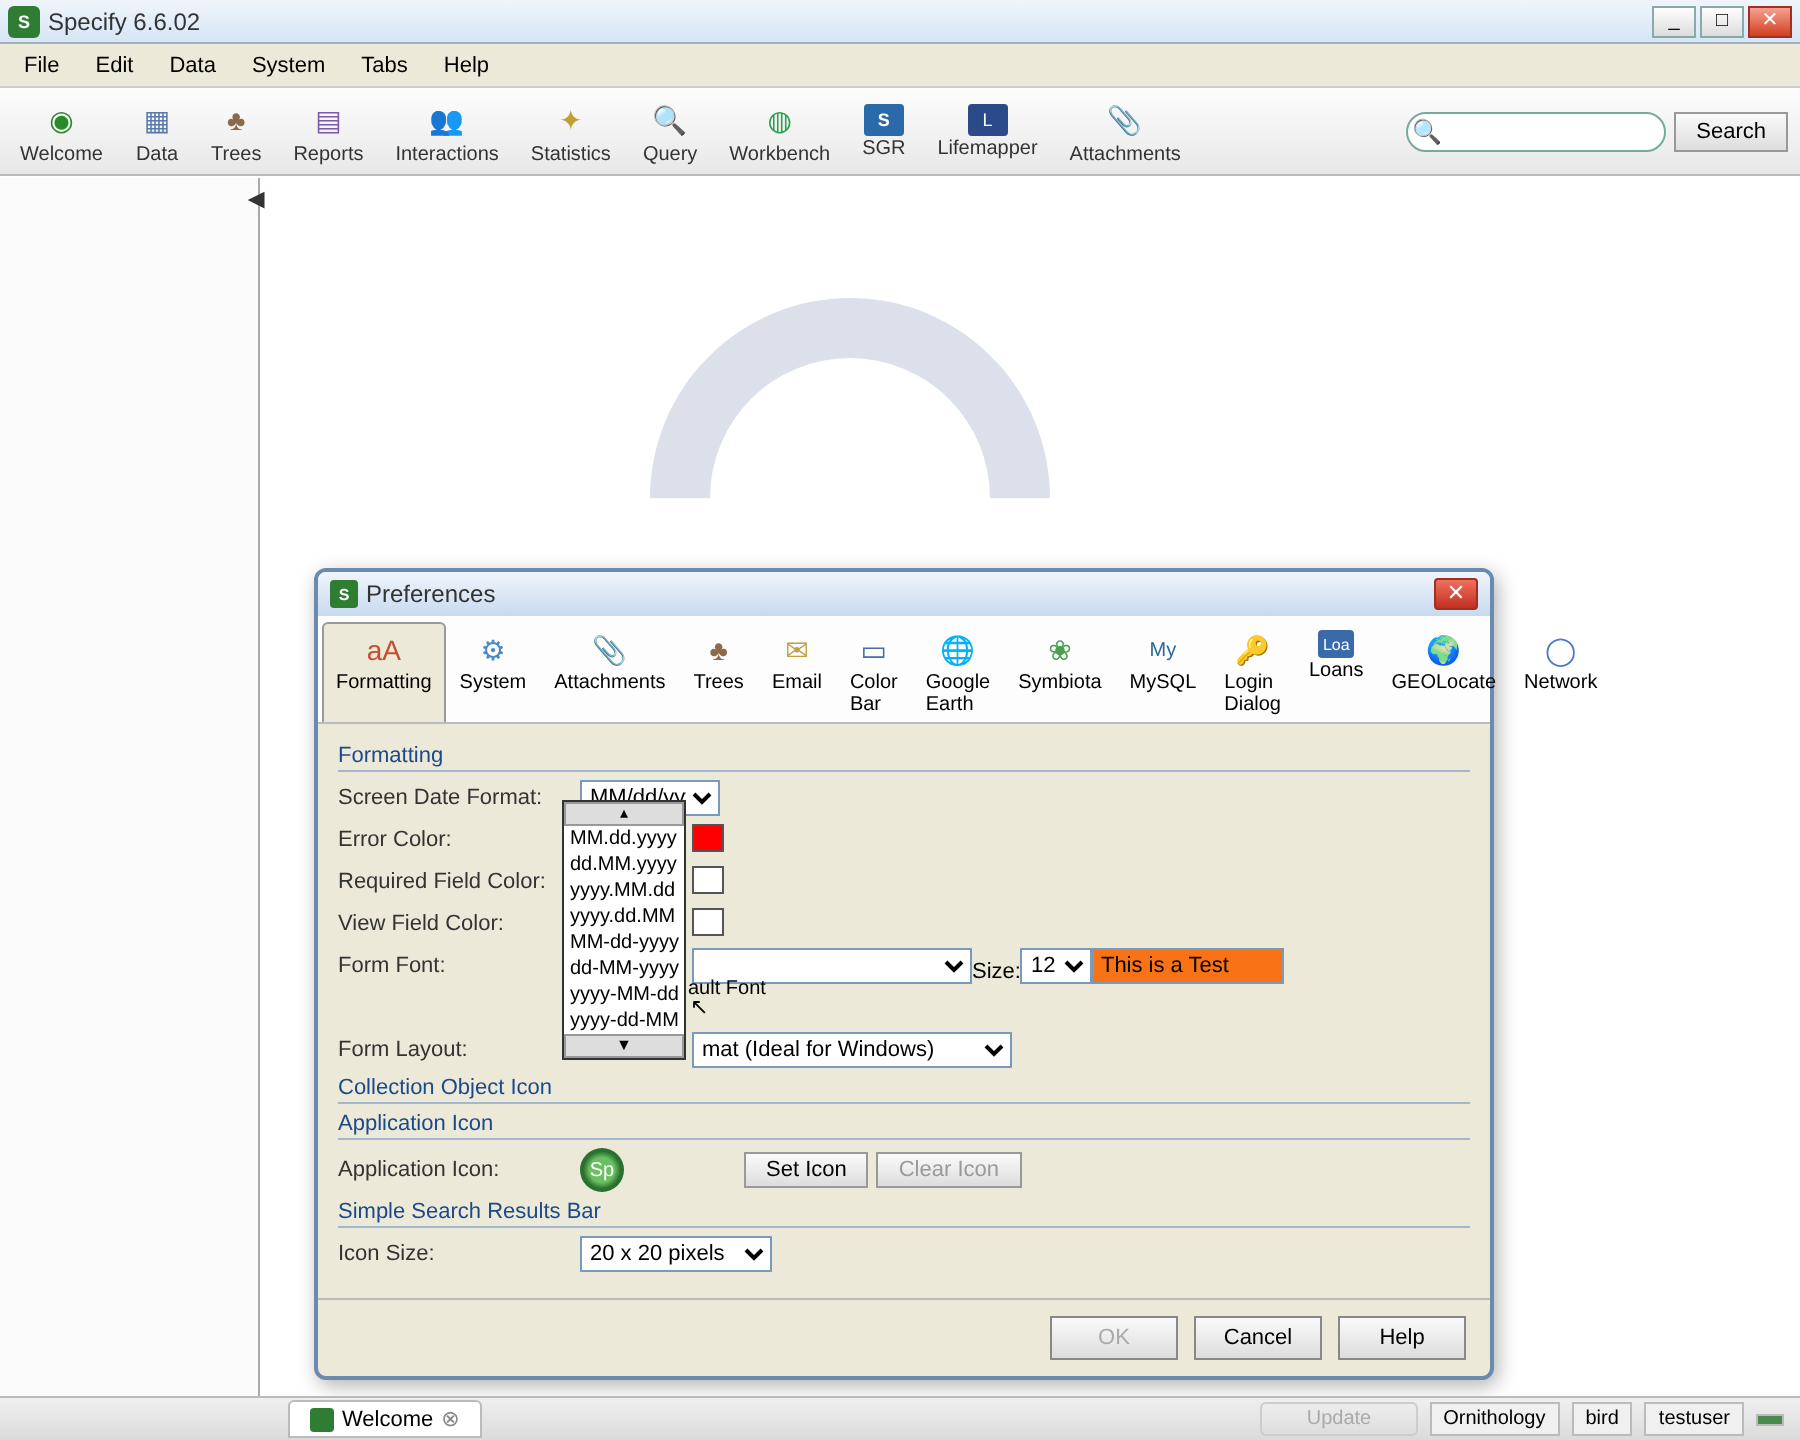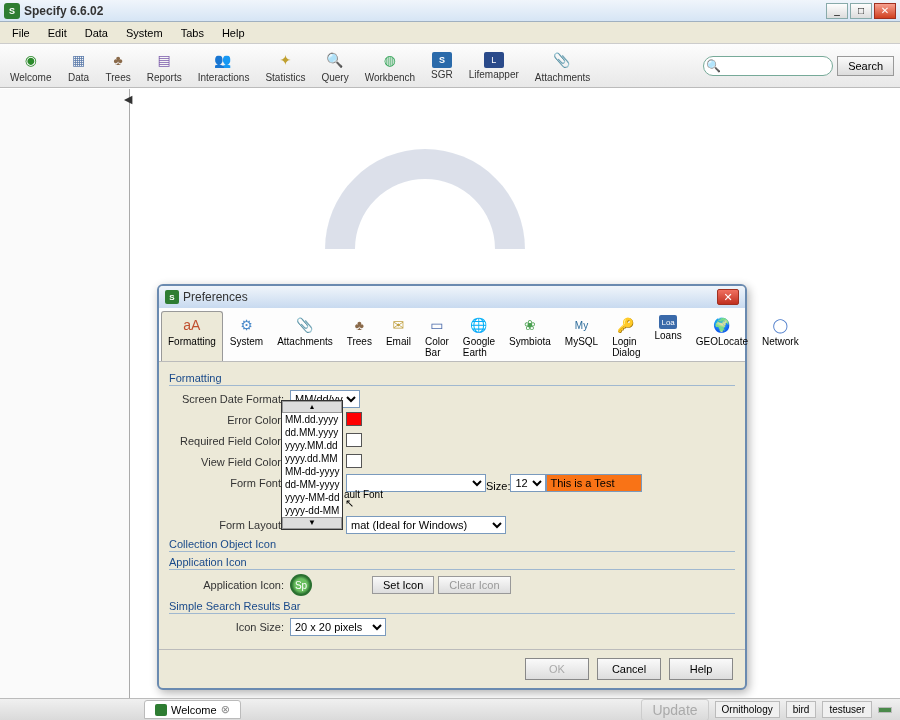--- a/index.html
+++ b/index.html
@@ -1,21 +1,21 @@
 <!DOCTYPE html>
 <html><head>
 <meta charset="utf-8">
 <style>
   * { box-sizing: border-box; margin: 0; padding: 0; }
   body { font-family: Tahoma, Arial, sans-serif; font-size: 11px; background: #d4d0c8; width: 900px; height: 720px; overflow: hidden; position: relative; }
   
   
   .titlebar { height: 22px; background: linear-gradient(to bottom, #f0f5fb, #d6e5f5); display: flex; align-items: center; padding: 0 4px; border-bottom: 1px solid #a0b0c0; }
   .titlebar .app-icon { width: 16px; height: 16px; background: #2e7d32; border-radius: 3px; margin-right: 4px; display:inline-flex;align-items:center;justify-content:center;color:#fff;font-size:9px;font-weight:bold;}
-  .titlebar .title { font-size: 12px; color: #333; flex: 1; font-weight: bold; }
+  .titlebar .title { font-size: 12px; color: #333; flex: 1; }
   .titlebar .winbtn { width: 22px; height: 16px; margin-left: 2px; border: 1px solid #8aa; background: linear-gradient(#fefefe,#dcdcdc); font-size:10px; text-align:center; line-height:14px; cursor:pointer;}
   .titlebar .winbtn.close { background: linear-gradient(#f7a090,#d04020); color:#fff; border-color:#a03020;}
   
   
   .menubar { height: 22px; background: #ece9d8; display: flex; align-items: center; padding: 0 4px; gap: 2px; border-bottom:1px solid #ccc;}
   .menubar .menu-item { padding: 2px 8px; cursor: pointer; }
   
   
   .toolbar { height: 44px; background: linear-gradient(#fdfdfd,#e8e8e8); display: flex; align-items: center; padding: 0 6px; border-bottom:1px solid #bbb; }
   .toolbar .tool { display:flex; flex-direction:column; align-items:center; margin-right:8px; cursor:pointer; padding: 2px 4px;}
@@ -43,21 +43,21 @@
   
   .dialog .tabstrip { display:flex; background:#fdfdfd; border-bottom:1px solid #bbb; padding:3px 2px 0;}
   .dialog .tab { display:flex;flex-direction:column;align-items:center;padding:3px 6px; cursor:pointer; border:1px solid transparent; border-bottom:none;}
   .dialog .tab.active { background:#ece9d8; border-color:#999; border-radius:3px 3px 0 0;}
   .dialog .tab .tabicon { width:20px;height:20px;display:flex;align-items:center;justify-content:center;font-size:14px;}
   .dialog .tab .tablabel { font-size:10px; margin-top:1px;}
   
   .dialog .panel { padding:6px 10px 10px; position:relative;}
   .panel .section-title { color:#1a4a8a; font-size:11px; margin:4px 0 4px 0; border-bottom:1px solid #a0b8d0; padding-bottom:1px;}
   .panel .row { display:flex; align-items:center; margin:3px 0; min-height:18px;}
-  .panel .row .lbl { width:115px; text-align:right; margin-right:6px; color:#333;}
+  .panel .row .lbl { width:115px; margin-right:6px; color:#333;}
   .panel .row .val { }
   .panel select { font-size:11px; border:1px solid #7a9abd; background:#fff; height:18px;}
   .panel input[type=text] { font-size:11px; border:1px solid #7a9abd; height:18px; padding:0 3px; background:#f97316;}
   .panel .color-swatch { width:16px;height:14px;border:1px solid #555;display:inline-block;}
   .panel button { font-size:11px; padding:2px 10px; border:1px solid #999; background:linear-gradient(#fafafa,#ddd); cursor:pointer; }
   .panel button:disabled { color:#999; cursor:default;}
   
   
   .dropdown-pop { position:absolute; top:38px; left:122px; width:62px; background:#fff; border:1px solid #333; z-index:5;}
   .dropdown-pop .dopt { padding:1px 3px; font-size:10px; cursor:pointer; white-space:nowrap;}
@@ -66,21 +66,21 @@
   .dlg-buttons { display:flex; justify-content:flex-end; gap:8px; padding:8px 12px; border-top:1px solid #bbb;}
   .dlg-buttons button { min-width:64px; height:22px; font-size:11px; border:1px solid #888; background:linear-gradient(#fafafa,#ddd); cursor:pointer;}
   .dlg-buttons button:disabled { color:#aaa;}
   
   
   .statusbar { position:absolute; bottom:0; left:0; right:0; height:22px; background:linear-gradient(#f0f0f0,#dadada); border-top:1px solid #bbb; display:flex; align-items:center; padding:0 8px; gap:6px;}
   .statusbar .sbitem { padding:2px 6px; border:1px solid #bbb; background:#f0f0f0; font-size:10px;}
   .statusbar .sbtab { padding:2px 10px; border:1px solid #bbb; background:#fff; border-radius:3px 3px 0 0; font-size:11px; display:flex;align-items:center;gap:4px;}
   .statusbar .spacer{flex:1;}
   .statusbar .sbicon{width:12px;height:12px;background:#2e7d32;border-radius:2px;display:inline-block;}
-  .statusbar .upd { padding:2px 10px; border:1px solid #ccc; border-radius:3px; color:#aaa; font-size:14px;}
+  .statusbar .upd { padding:2px 22px; border:1px solid #ccc; border-radius:3px; color:#aaa; font-size:10px;}
   
   .co-icon { width:22px;height:22px;background:#c89050;border-radius:4px;display:inline-flex;align-items:center;justify-content:center;color:#6a3010;font-weight:bold;font-size:11px;}
   .sp-icon-round { width:22px;height:22px;border-radius:50%;background:radial-gradient(circle,#6ac060 40%,#2a7030 60%);display:inline-flex;align-items:center;justify-content:center;color:#fff;font-size:10px;font-weight:normal;}
 </style>
 </head>
 <body>
 
 <div class="titlebar">
   <span class="app-icon">S</span>
   <span class="title">Specify 6.6.02</span>

